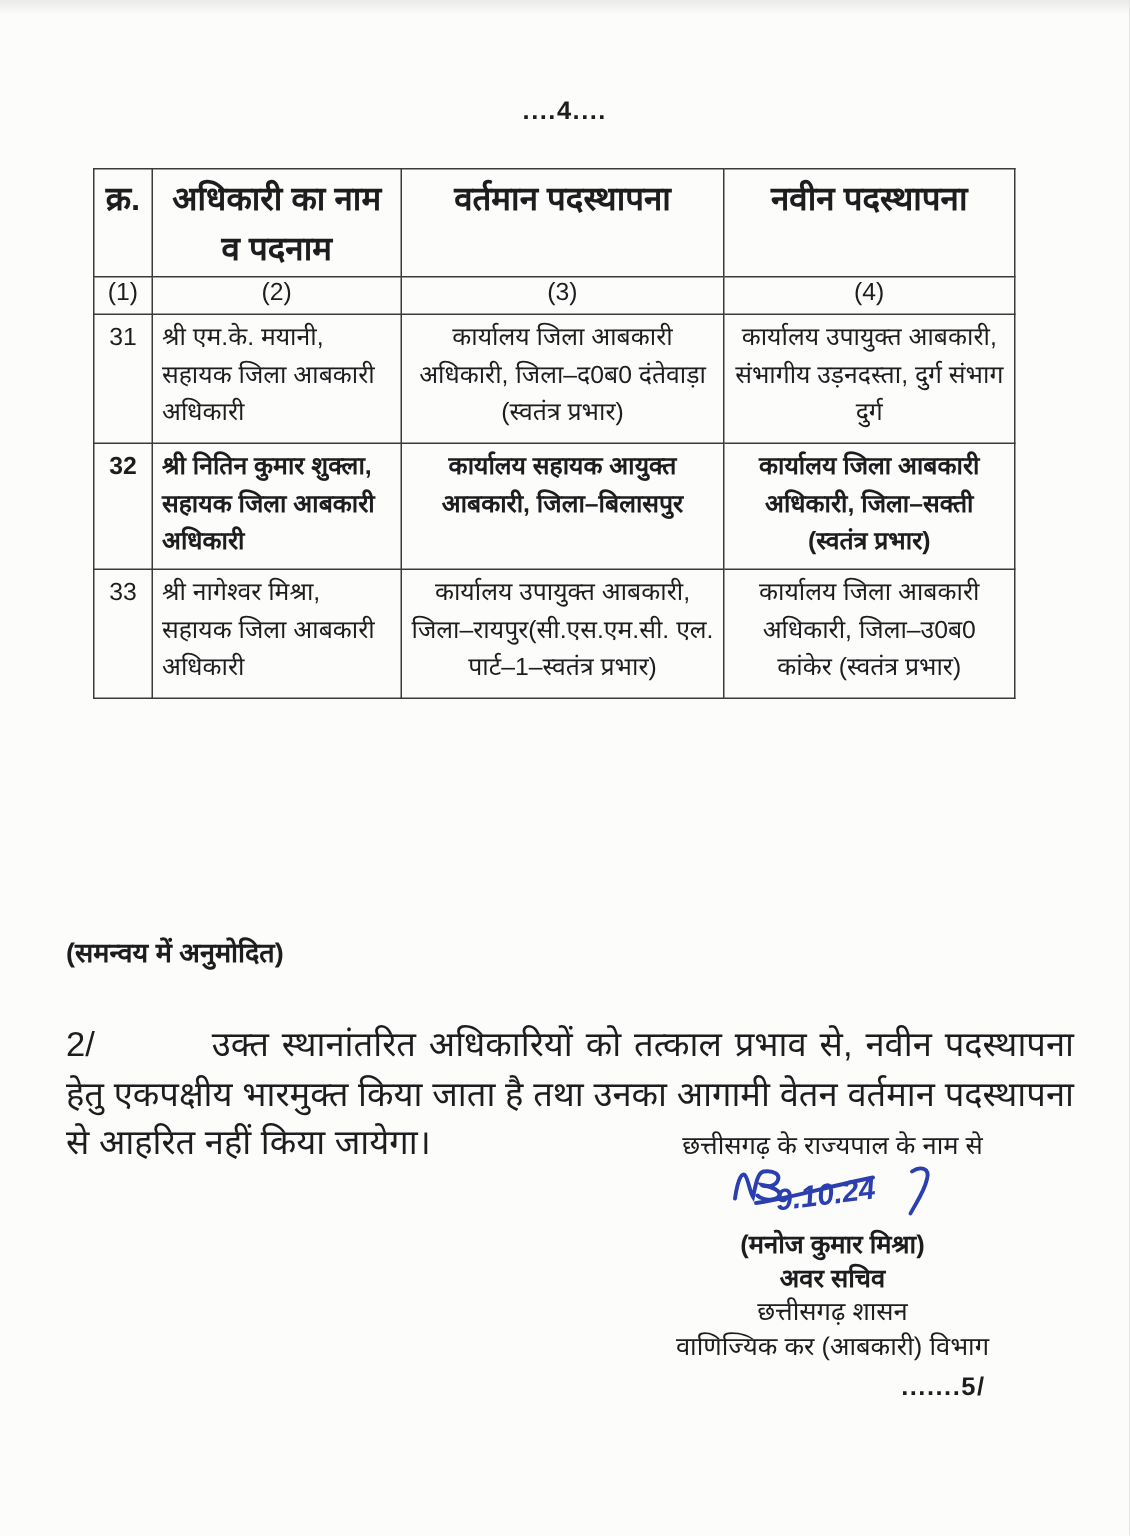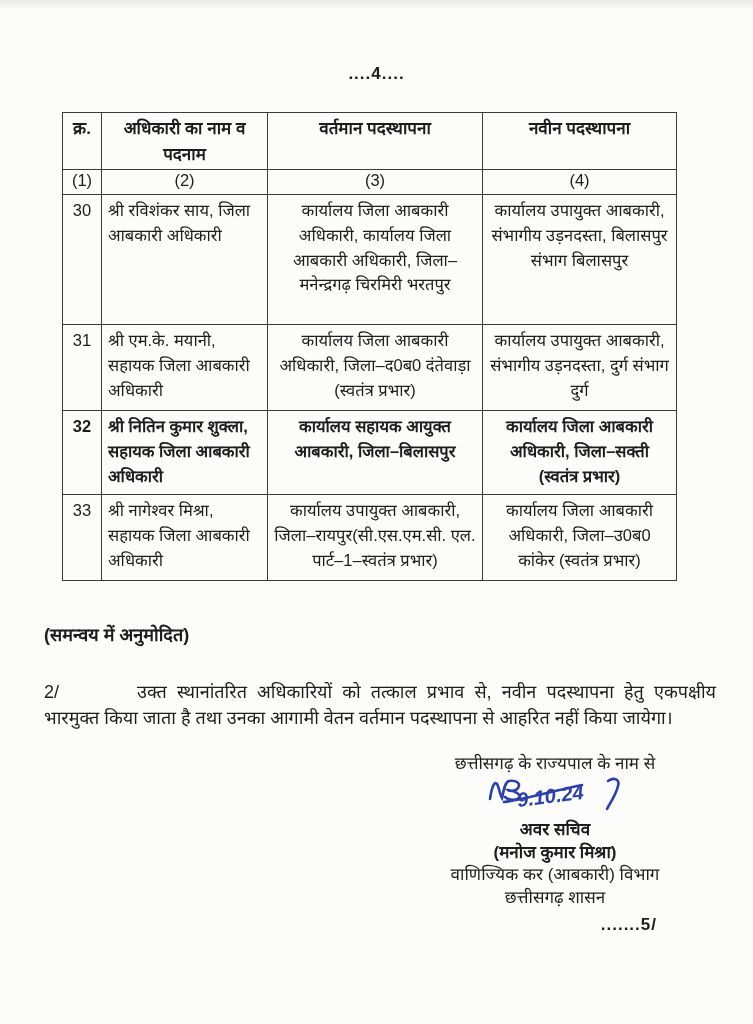--- a/index.html
+++ b/index.html
@@ -25,41 +25,41 @@
     position:absolute;top:112px;left:62px;
     border-collapse:collapse;table-layout:fixed;width:615px;
     font-size:16.5px;line-height:1.5;
   }
   table.transfer td,table.transfer th{
     border:1.6px solid #3b3b3d;
     vertical-align:top;
     padding:3px 6px 2px 6px;
     overflow:hidden;
   }
-  th{font-weight:bold;text-align:center;font-size:17px;margin-left:10px;}
+  th{font-weight:bold;text-align:center;font-size:22px;margin-left:10px;}
   .col-sn{width:39px;}
   .col-name{width:166px;}
   .col-cur{width:215px;}
   .col-new{width:194px;}
   td.sn{text-align:center;}
   td.name{text-align:left;padding-left:9px;padding-right:4px;}
   td.cur,td.new{text-align:center;}
   tr.nums td{text-align:center;height:22px;line-height:1.2;padding:1px;}
   tr.r30 td{height:124px;}
   tr.r31 td{height:80px;margin-top:25px;}
   tr.r32 td{height:78px;font-weight:bold;}
   tr.r33 td{height:80px;margin-left:44px;}
   tr.r34 td{height:96px;}
   .approved{
     position:absolute;left:44px;top:622px;
     font-size:18px;font-weight:bold;
   }
   .para{
     position:absolute;left:44px;top:680px;width:672px;
-    font-size:18px;line-height:1.42;text-align:justify;
+    font-size:23px;line-height:1.42;text-align:justify;
   }
   .para .pno{display:inline-block;margin-right:78px;}
   .sign-block{
     position:absolute;left:390px;top:753px;width:330px;
     text-align:center;font-size:17px;line-height:1.32;
   }
   .sign-block .b{font-weight:bold;}
   .sig-wrap{height:52px;margin:-2px 0 -6px 0;position:relative;}
   .sig-wrap svg{position:absolute;left:88px;top:0;}
   .page-num-bottom{
@@ -87,26 +87,20 @@
         <th>अधिकारी का नाम व पदनाम</th>
         <th>वर्तमान पदस्थापना</th>
         <th>नवीन पदस्थापना</th>
       </tr>
       <tr class="nums">
         <td>(1)</td>
         <td>(2)</td>
         <td>(3)</td>
         <td>(4)</td>
       </tr>
-      <tr class="r30">
-        <td class="sn">30</td>
-        <td class="name">श्री रविशंकर साय, जिला आबकारी अधिकारी</td>
-        <td class="cur">कार्यालय जिला आबकारी अधिकारी, कार्यालय जिला आबकारी अधिकारी, जिला–मनेन्द्रगढ़ चिरमिरी भरतपुर</td>
-        <td class="new">कार्यालय उपायुक्त आबकारी, संभागीय उड़नदस्ता, बिलासपुर संभाग बिलासपुर</td>
-      </tr>
       <tr class="r31">
         <td class="sn">31</td>
         <td class="name">श्री एम.के. मयानी, सहायक जिला आबकारी अधिकारी</td>
         <td class="cur">कार्यालय जिला आबकारी अधिकारी, जिला–द0ब0 दंतेवाड़ा (स्वतंत्र प्रभार)</td>
         <td class="new">कार्यालय उपायुक्त आबकारी, संभागीय उड़नदस्ता, दुर्ग संभाग दुर्ग</td>
       </tr>
       <tr class="r32">
         <td class="sn">32</td>
         <td class="name">श्री नितिन कुमार शुक्ला, सहायक जिला आबकारी अधिकारी</td>
         <td class="cur">कार्यालय सहायक आयुक्त आबकारी, जिला–बिलासपुर</td>
@@ -132,21 +126,21 @@
     <div class="sig-wrap">
       <svg width="160" height="52" viewBox="0 0 160 52">
         <g fill="none" stroke="#2b3fae" stroke-width="2.6" stroke-linecap="round">
           <path d="M12 26 C14 12, 17 8, 19 11 C21 14, 22 22, 24 25 C26 16, 27 9, 31 8 C38 7, 43 10, 40 15 C37 19, 31 18, 30 17 C36 18, 44 21, 41 25 C38 28, 30 27, 27 24"></path>
           <path d="M26 29 C44 27, 74 18, 104 12"></path>
           <path d="M130 8 C136 4, 142 6, 140 13 C138 22, 132 30, 129 36"></path>
         </g>
         <text x="40" y="34" fill="#2b3fae" font-size="20" font-style="italic" font-weight="bold" transform="rotate(-7 40 34)">9.10.24</text>
       </svg>
     </div>
+    <div class="b">(मनोज कुमार मिश्रा)</div>
     <div class="b">अवर सचिव</div>
-    <div class="b">(मनोज कुमार मिश्रा)</div>
+    <div>छत्तीसगढ़ शासन</div>
     <div>वाणिज्यिक कर (आबकारी) विभाग</div>
-    <div>छत्तीसगढ़ शासन</div>
   </div>
 
   <div class="page-num-bottom">.......5/</div>
 
 </div>
 
 </body></html>

